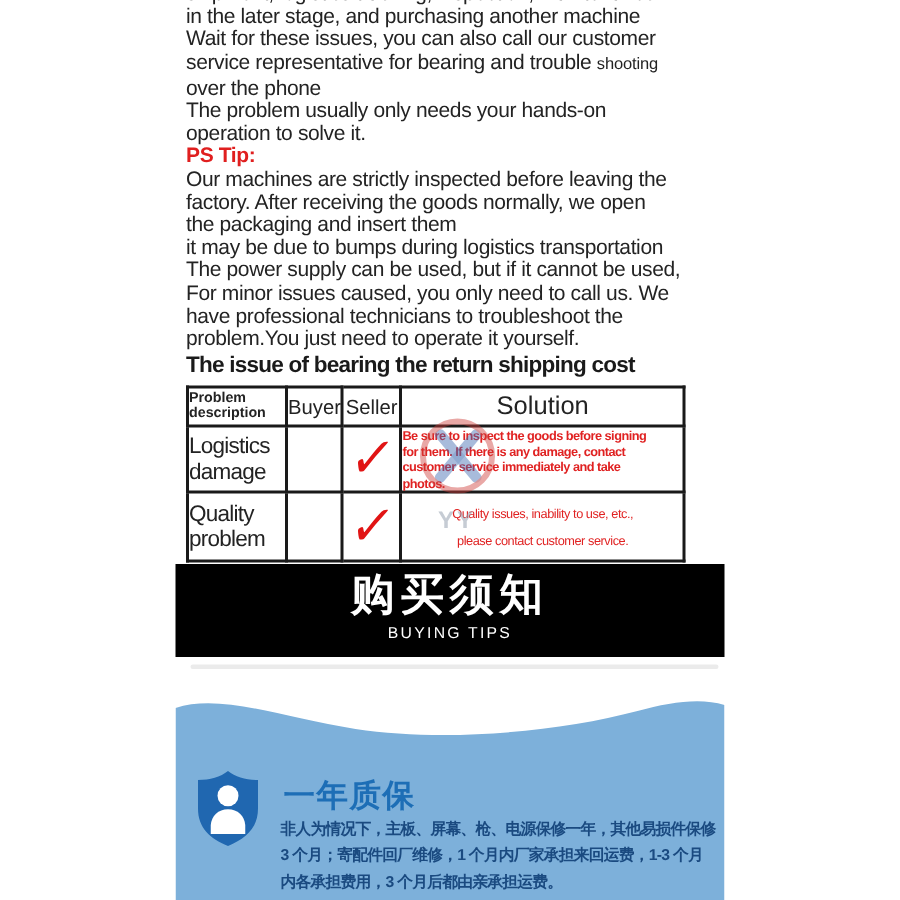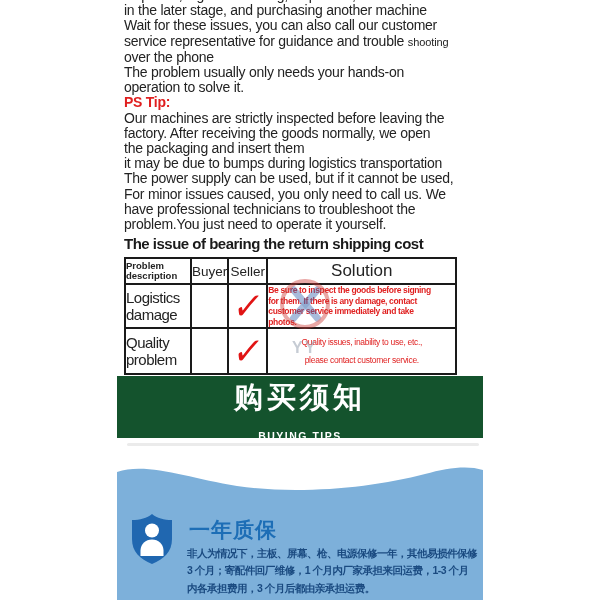--- a/index.html
+++ b/index.html
@@ -37,46 +37,46 @@
   
   .watermark{position:absolute;left:280px;top:279px;width:50px;height:50px;opacity:0.6;pointer-events:none;}
   .wm-ring{position:absolute;left:0;top:0;width:42px;height:42px;border:4px solid rgba(205,62,58,0.75);
            border-radius:50%;}
   .wm-bar1,.wm-bar2{position:absolute;left:22px;top:3px;width:7px;height:44px;
            background:rgba(62,105,176,0.75);border-radius:3px;}
   .wm-bar1{transform:rotate(40deg);} .wm-bar2{transform:rotate(-40deg);}
   .wm-letters{position:absolute;left:12px;top:60px;font-size:16px;font-weight:bold;
            color:rgba(150,160,175,0.9);letter-spacing:2px;}
   
-  .banner{position:absolute;left:117px;top:376px;width:366px;height:62px;background:#14532d;
+  .banner{position:absolute;left:117px;top:376px;width:366px;height:62px;background:#000000;
           display:flex;flex-direction:column;align-items:center;}
   .banner-title{margin-top:3px;color:#ffffff;font-size:29px;font-weight:bold;
                 letter-spacing:4px;line-height:36px;}
-  .banner-sub{margin-top:15px;color:#ffffff;font-size:10.5px;font-weight:bold;letter-spacing:1.5px;}
+  .banner-sub{margin-top:1px;color:#ffffff;font-size:10.5px;font-weight:normal;letter-spacing:1.5px;}
   .divider{position:absolute;left:127px;top:443px;width:352px;height:3px;background:#ebebeb;border-radius:2px;}
   
   .warranty{position:absolute;left:117px;top:460px;width:366px;height:140px;}
   .warranty svg.wave{position:absolute;left:0;top:0;width:366px;height:140px;}
   .shield{position:absolute;left:13px;top:53px;width:44px;height:52px;}
   .w-title{position:absolute;left:72px;top:56px;color:#1d6eb6;font-size:21px;font-weight:bold;
            letter-spacing:1px;}
   .w-body{position:absolute;left:70px;top:85px;width:300px;color:#1a4a80;font-weight:bold;
           font-size:10.5px;line-height:17.3px;letter-spacing:-0.5px;}
   .w-body .wline{white-space:nowrap;}
 </style>
 </head>
 <body>
 
 <div id="canvas">
 
   <div class="textcol">
     <div class="pline">shipment, logistics tracking, inspection, maintenance</div>
     <div class="pline">in the later stage, and purchasing another machine</div>
     <div class="pline">Wait for these issues, you can also call our customer</div>
-    <div class="pline"><span>service representative for guidance and trouble </span><span class="small">shooting</span></div>
+    <div class="pline"><span>service representative for bearing and trouble </span><span class="small">shooting</span></div>
     <div class="pline">over the phone</div>
     <div class="pline">The problem usually only needs your hands-on</div>
     <div class="pline">operation to solve it.</div>
     <div class="pline red">PS Tip:</div>
     <div class="pline">Our machines are strictly inspected before leaving the</div>
     <div class="pline">factory. After receiving the goods normally, we open</div>
     <div class="pline">the packaging and insert them</div>
     <div class="pline">it may be due to bumps during logistics transportation</div>
     <div class="pline">The power supply can be used, but if it cannot be used,</div>
     <div class="pline">For minor issues caused, you only need to call us. We</div>

